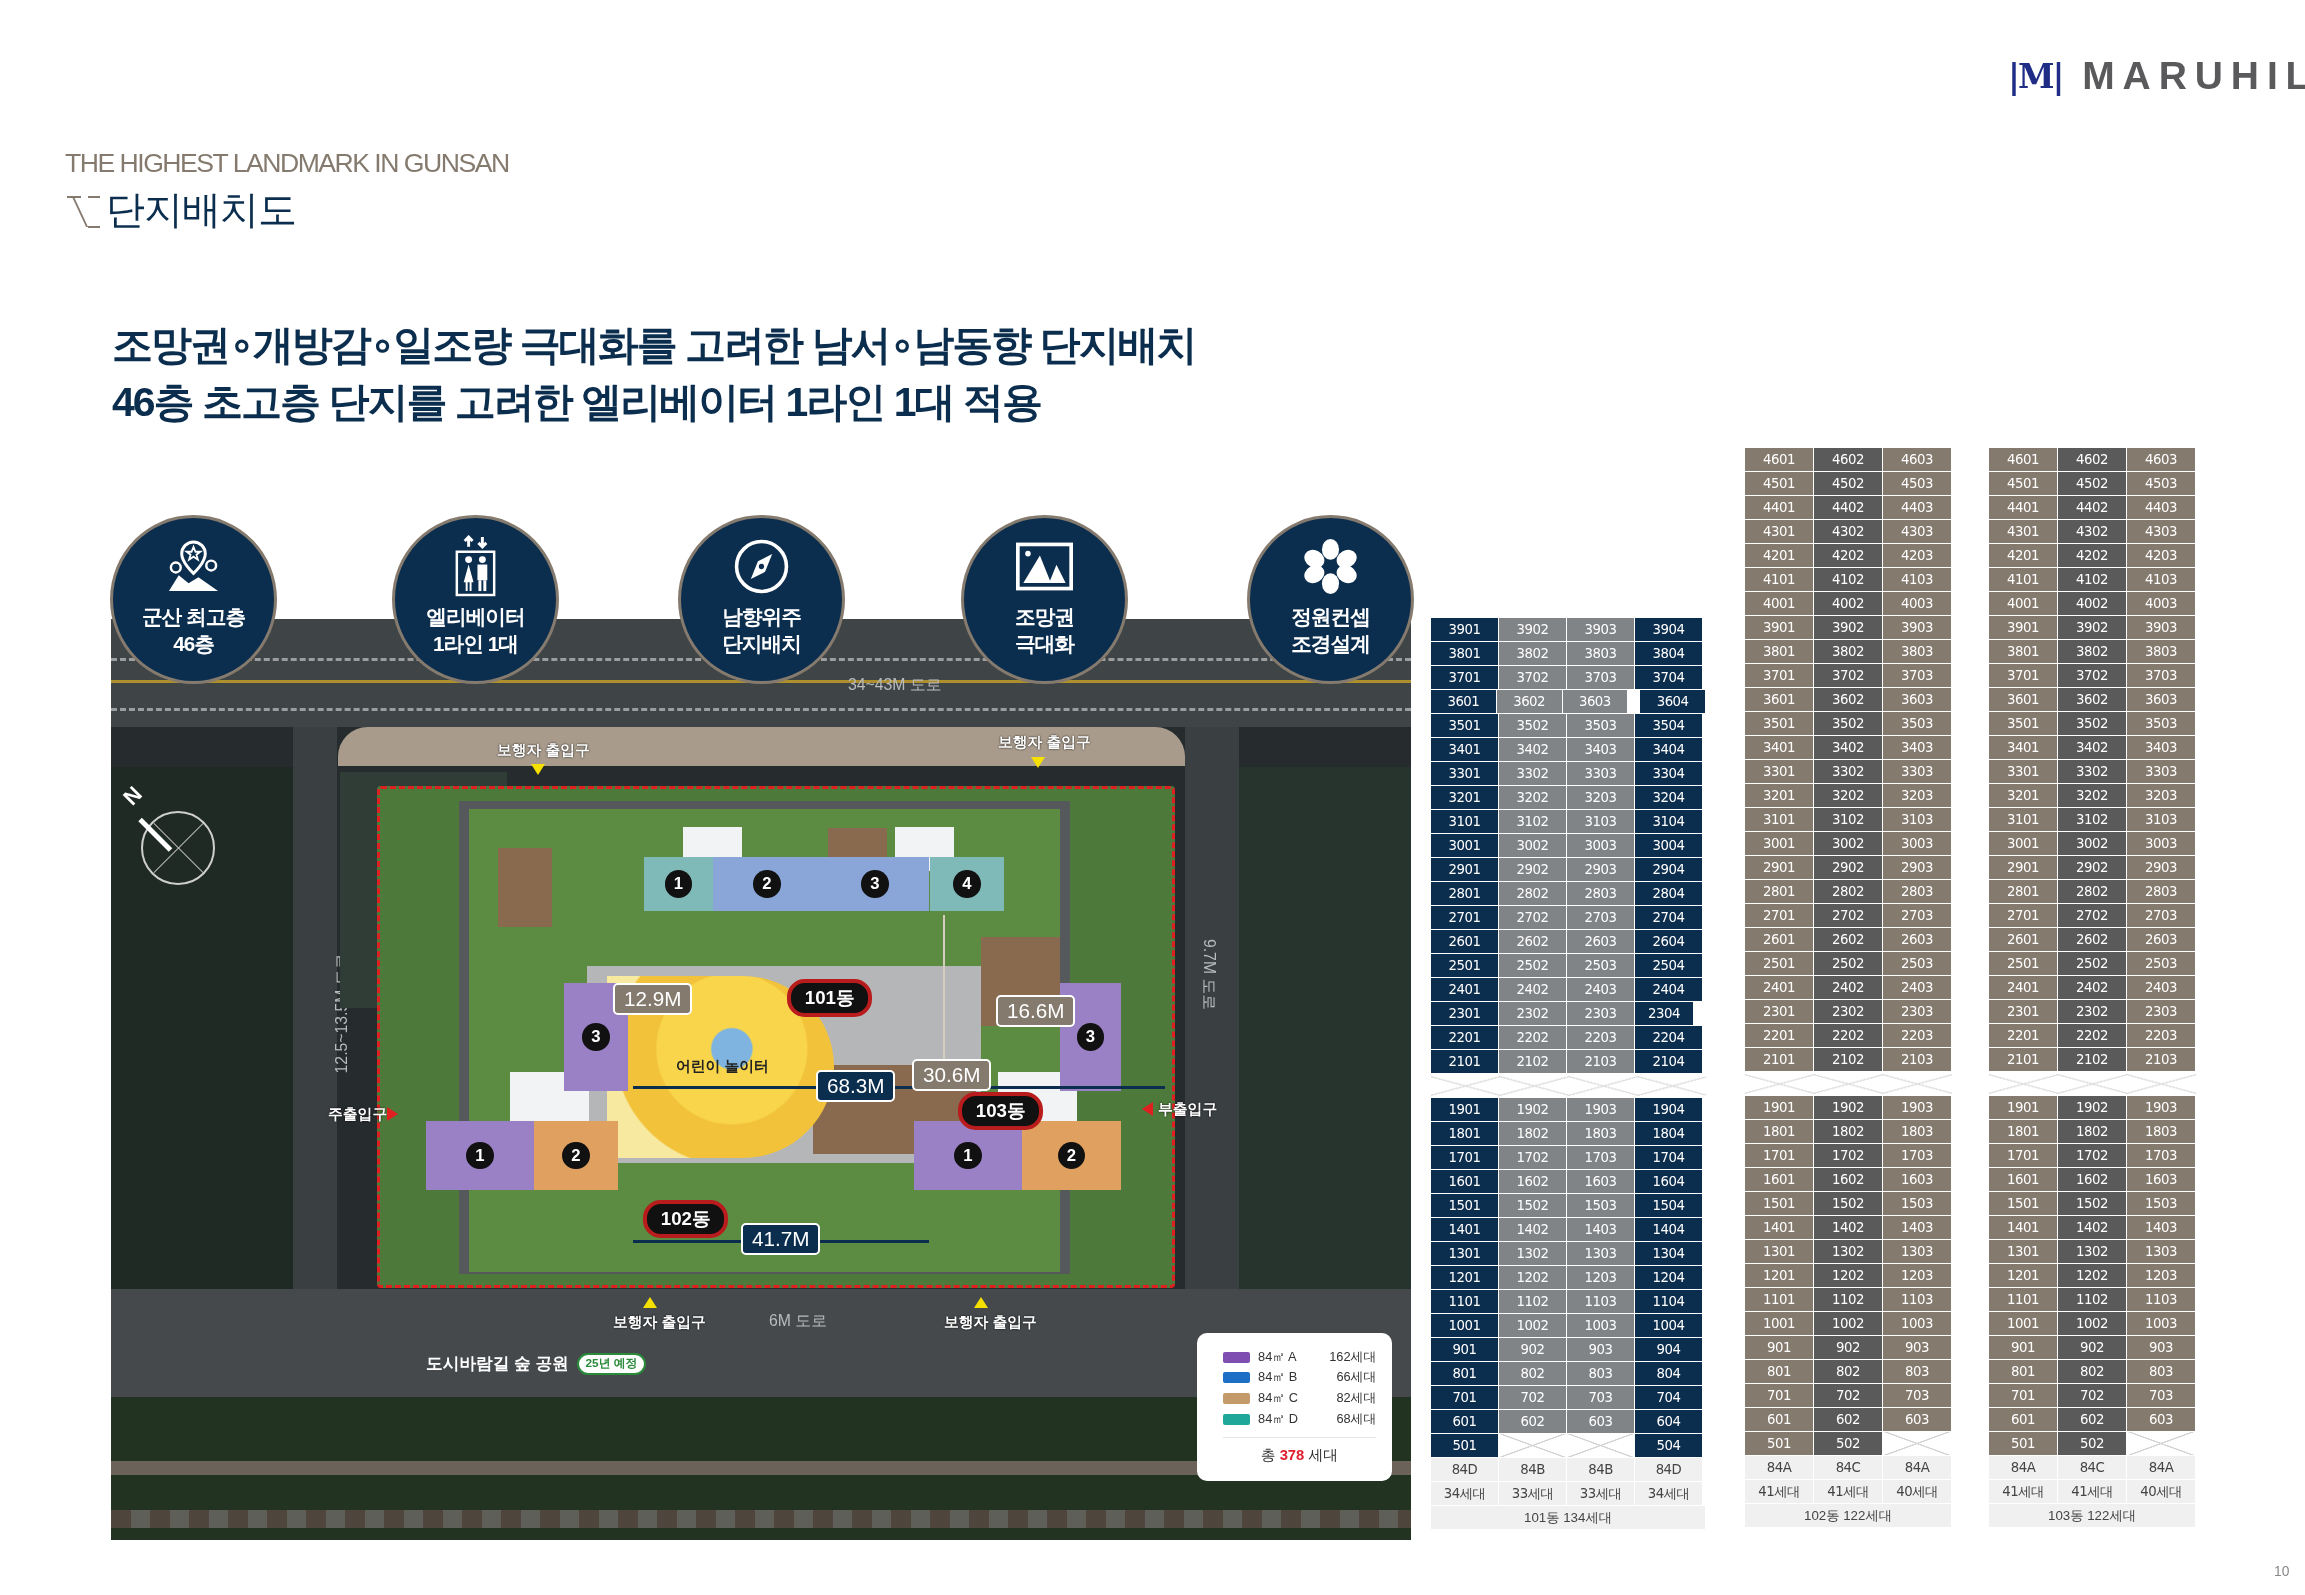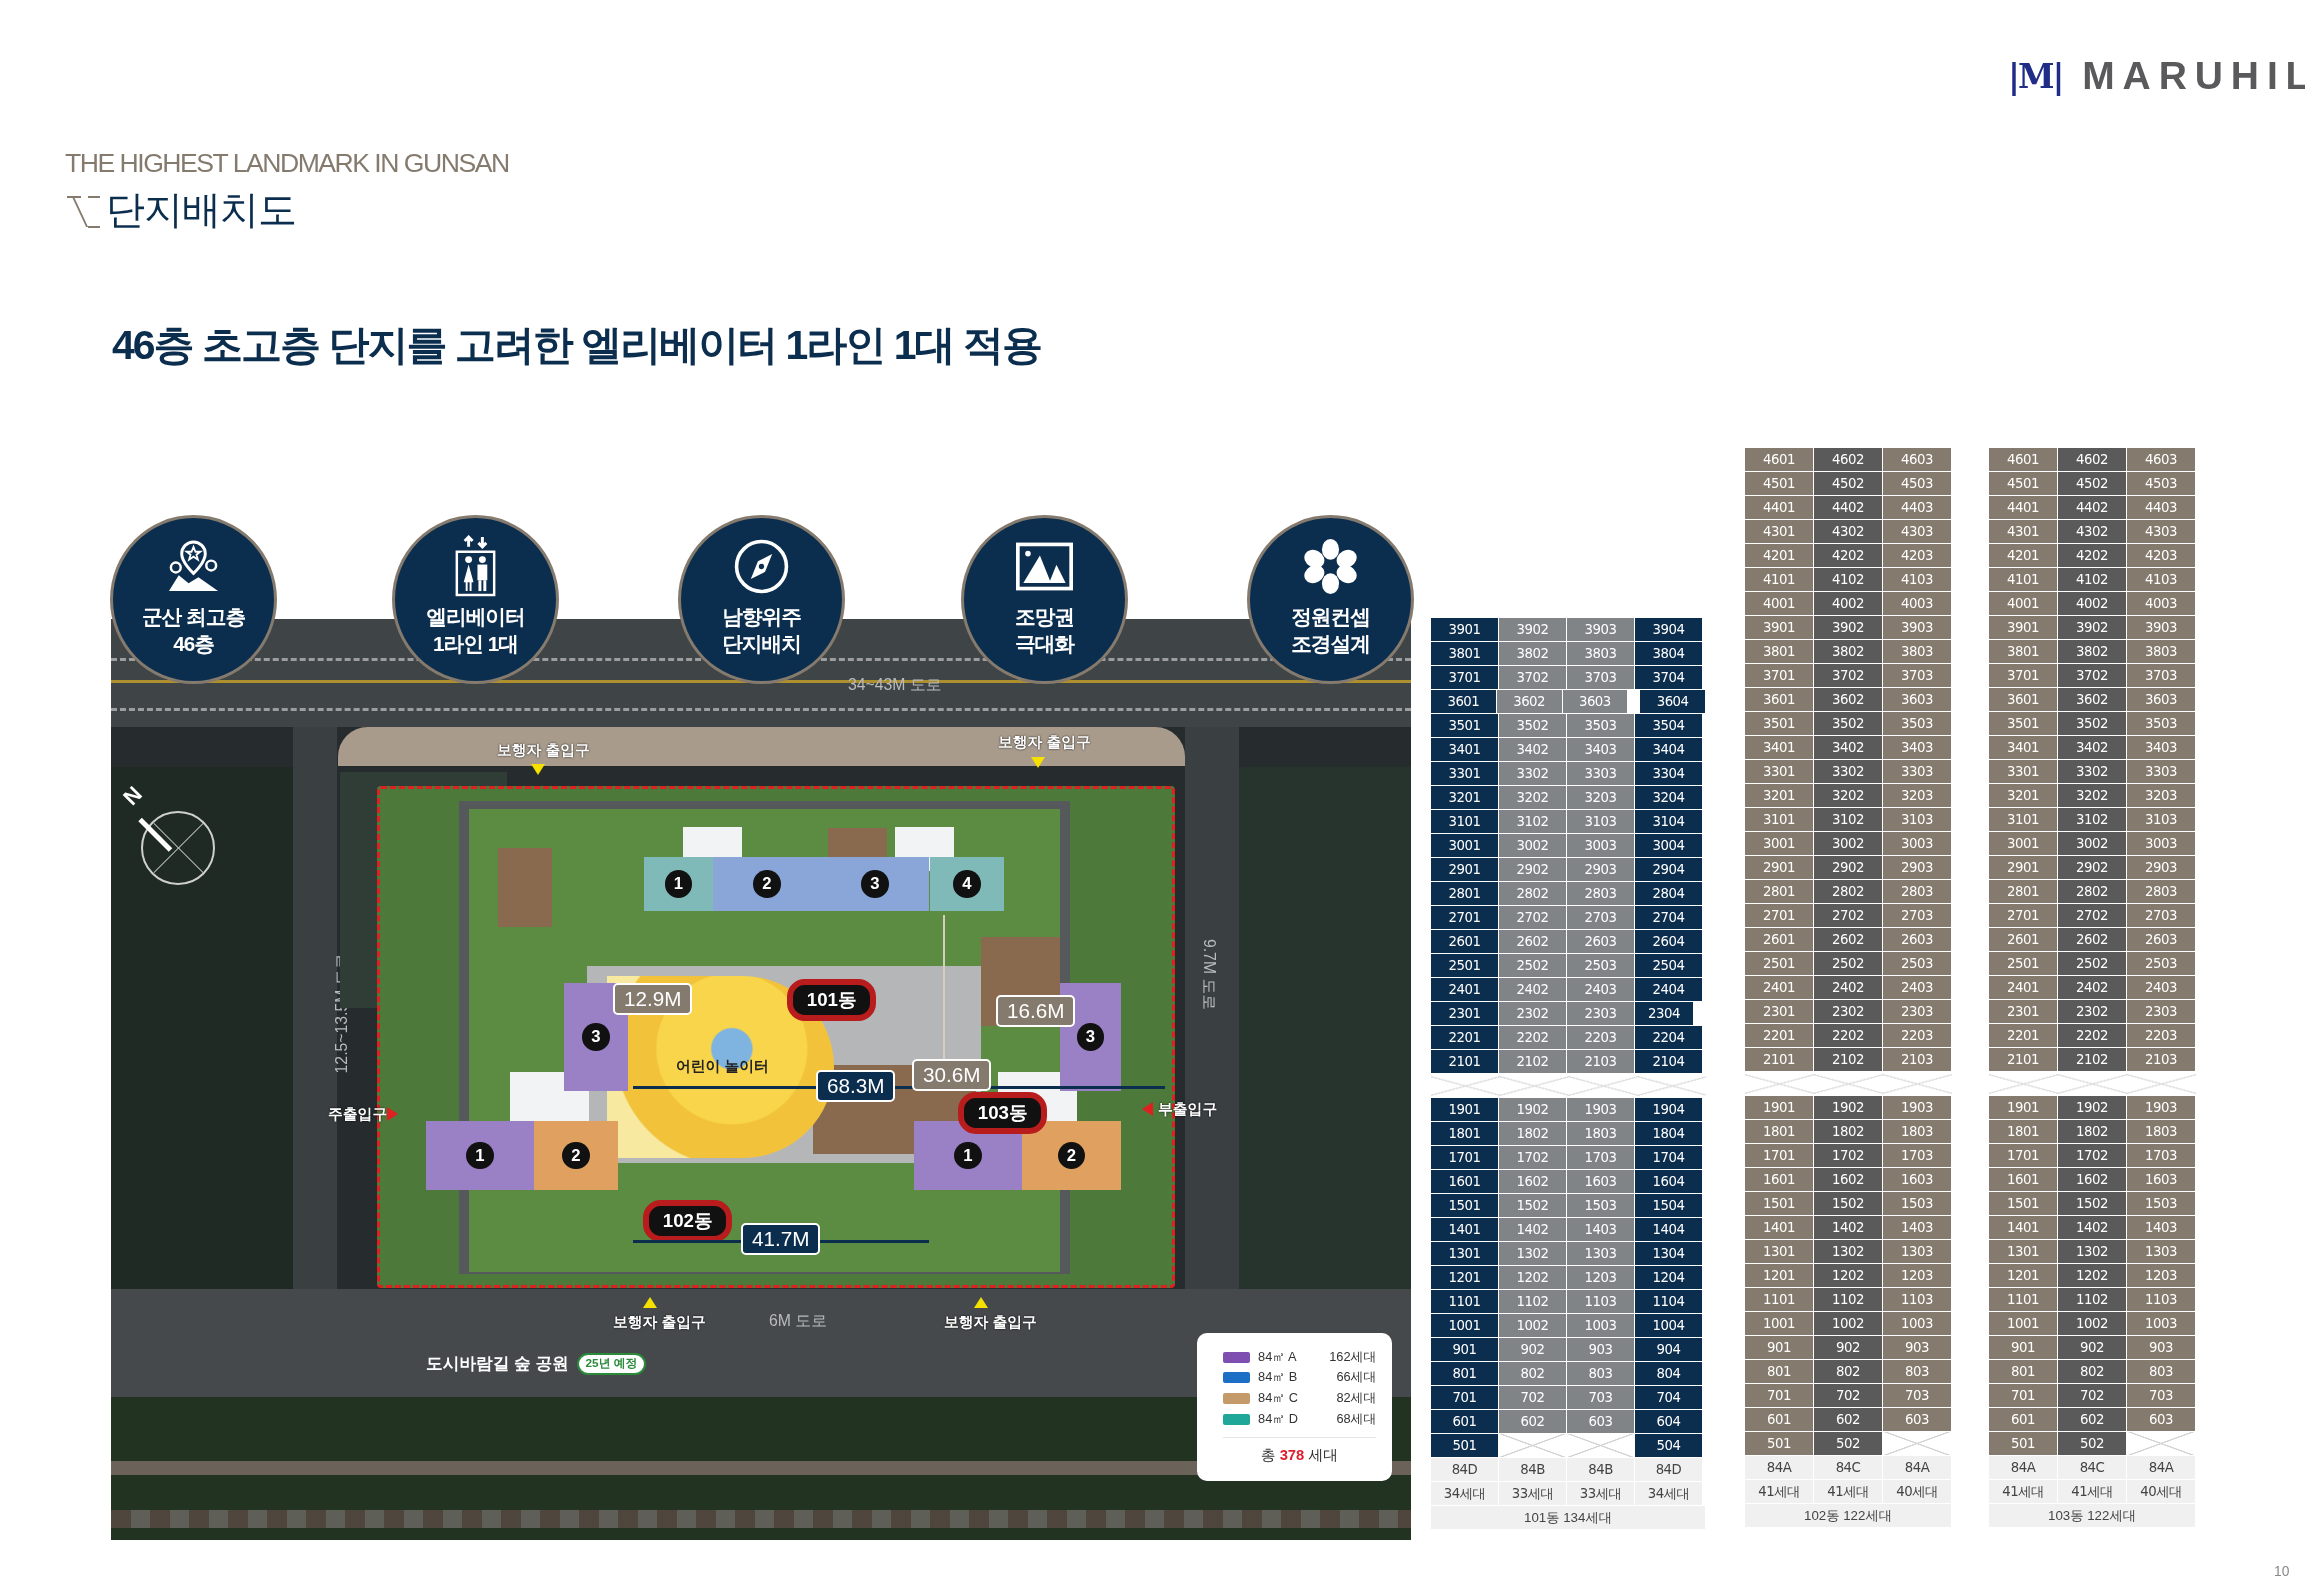--- a/index.html
+++ b/index.html
@@ -32,21 +32,21 @@
   .inner-wall { position: absolute; background: #55595c; }
   .garden { position: absolute; background: #5c8b42; }
   .paving { position: absolute; background: #b5b6b8; }
   .deck { position: absolute; background: #8a6a4e; }
   .play { position: absolute; background: radial-gradient(circle at 55% 40%, #7fb4e0 0 12%, #f8d54a 13% 45%, #f2c33a 46% 70%, #f7e9a0 71%); border-radius: 0 118px 118px 0; }
   .bldg { position: absolute; }
   .bldg .unit { position: absolute; display: flex; align-items: center; justify-content: center; }
   .bldg .num { width: 27.6px; height: 27.6px; border-radius: 50%; background: #111; color: #fff; font-size: 16.7px; font-weight: bold; display: flex; align-items: center; justify-content: center; }
   .roof { position: absolute; background: #f2f3f5; }
 
-  .pill { position: absolute; padding: 2px 13.8px; border-radius: 17.7px; font-size: 18.7px; font-weight: bold; color: #fff; background: #111; border: 6px solid #b91c1c; white-space: nowrap; }
+  .pill { position: absolute; padding: 2px 13.8px; border-radius: 17.7px; font-size: 18.7px; font-weight: bold; color: #fff; background: #111; border: 4px solid #b91c1c; white-space: nowrap; }
   .dist { position: absolute; padding: 2px 8.9px; font-size: 20.7px; color: #fff; border-radius: 4.9px; border: 2px solid #fff; white-space: nowrap; }
   .dist.tan { background: #857a6e; }
   .dist.navy { background: #0c2e4e; }
   .arrow-line { position: absolute; height: 2px; background: #e6e6e6; }
   .arrow-line.navy { background: #0c2e4e; height: 3px; }
   .arrow-v { position: absolute; width: 2px; background: #d6ccc0; }
 
   .lbl { position: absolute; font-size: 14.8px; color: #fff; font-weight: bold; text-shadow: 0 0 2px #000; white-space: nowrap; }
   .lbl.road { color: #b9bbbd; font-weight: normal; font-size: 15.8px; text-shadow: none; }
   .tri { position: absolute; width: 0; height: 0; border-left: 7.9px solid transparent; border-right: 7.9px solid transparent; }
@@ -108,20 +108,21 @@
 <div class="eyebrow">THE HIGHEST LANDMARK IN GUNSAN</div>
 <div class="section-title">
   <span class="bracket">
       <i></i>
       <span></span>
     </span>
   <h2>단지배치도</h2>
 </div>
 
 <div class="headline">
+  <div>조망권∘개방감∘일조량 극대화를 고려한 남서∘남동향 단지배치</div>
   <div>46층 초고층 단지를 고려한 엘리베이터 1라인 1대 적용</div>
 </div>
 
 <div class="map">
 
   <div class="road-h" style="left:0;top:0;width:1300px;height:108px;"></div>
   <div class="road-line" style="left:0;top:39px;width:1300px;"></div>
   <div class="road-yellow" style="left:0;top:61px;width:1300px;"></div>
   <div class="road-line" style="left:0;top:89px;width:1300px;"></div>
   <div class="lbl road" style="left:737px;top:56px;">34~43M 도로</div>

